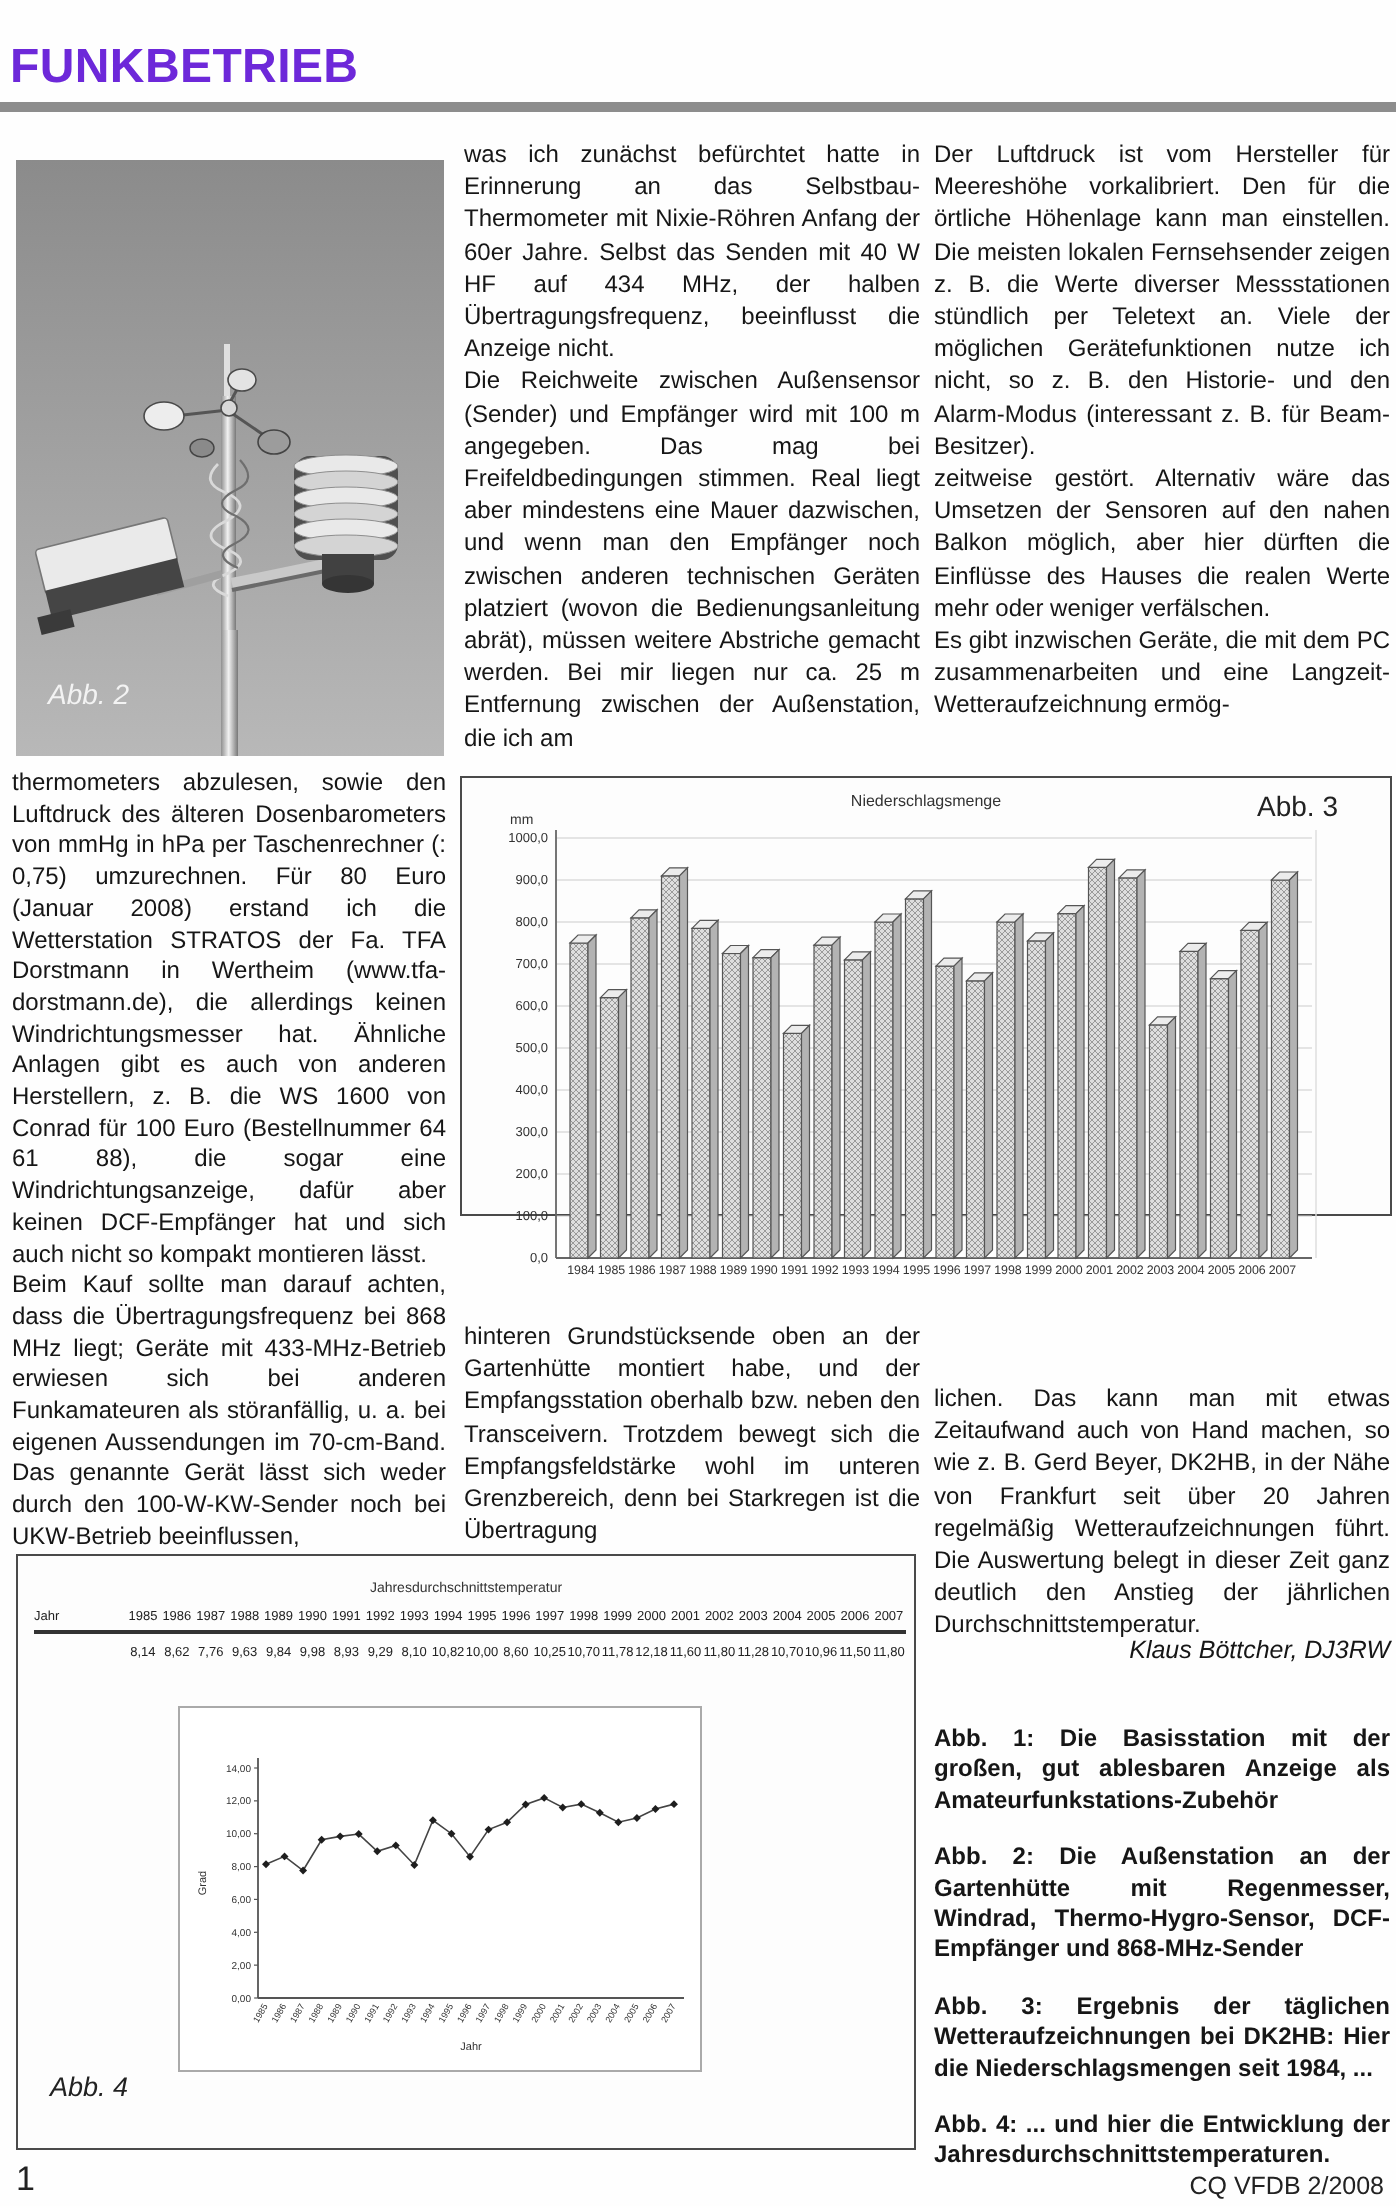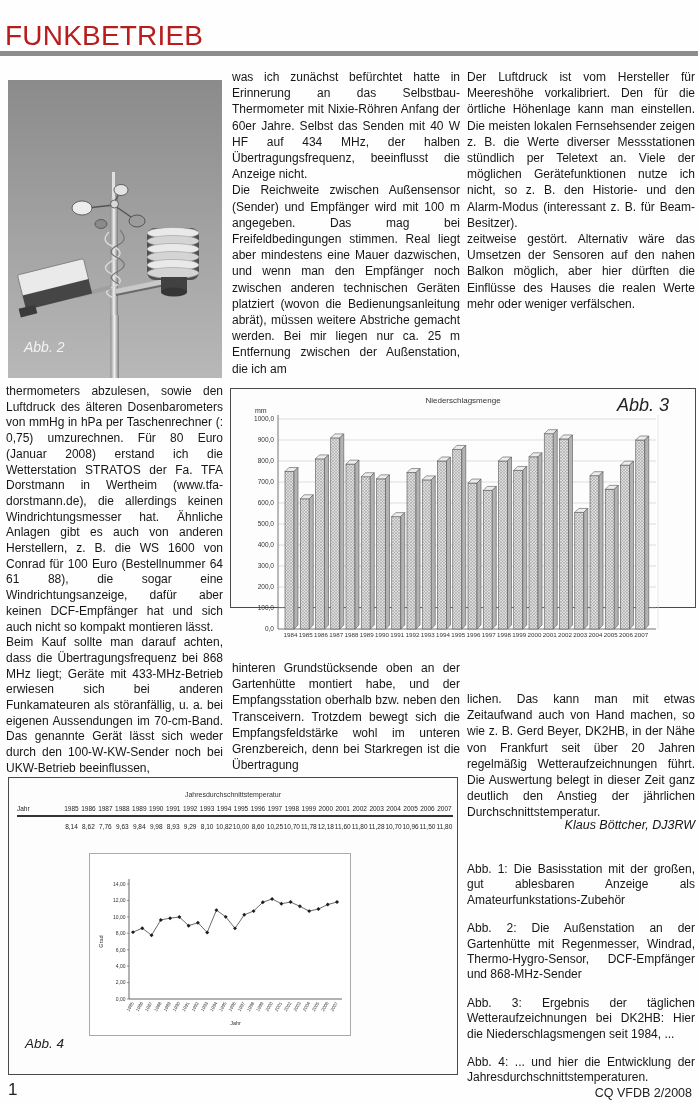--- a/index.html
+++ b/index.html
@@ -1,36 +1,36 @@
 <!DOCTYPE html>
 <html><head>
 <meta charset="utf-8">
 <style>
   * { margin:0; padding:0; box-sizing:border-box; }
   html,body { width:698px; height:1103px; }
   body { position:relative; background:#fefefe; font-family:"Liberation Sans",sans-serif; color:#161616; overflow:hidden; }
   .abs { position:absolute; }
-  .headline { left:5px; top:20px; font-size:28px; font-weight:normal; color:#b91c1c; letter-spacing:.2px; }
+  .headline { left:5px; top:20px; font-size:24px; font-weight:bold; color:#6d28d9; letter-spacing:.2px; }
   .rule { left:0; top:51px; width:698px; height:5px; background:#8d8d8d; }
   .photo { left:8px; top:80px; width:214px; height:298px; }
   .col { font-size:12px; line-height:16.2px; text-align:justify; }
   .col p { margin:0; }
   #col-left { left:6px; top:384px; width:217px; line-height:15.7px; }
   #col-mid-top { left:232px; top:69px; width:228px; }
   #col-right-top { left:467px; top:69px; width:228px; }
   #col-mid-bot { left:232px; top:660px; width:228px; }
   #col-right-bot { left:467px; top:691px; width:228px; }
   .author { left:467px; top:818px; width:228px; font-size:12.5px; font-style:italic; text-align:right; }
   .captions { left:467px; top:862px; width:228px; font-size:12px; line-height:15.4px; text-align:justify; }
-  .captions p { margin:0 0 13px 0; }
+  .captions p { margin:0 0 13px 0;font-weight:bold; }
   .fig3 { left:230px; top:388px; width:466px; height:220px; border:1px solid #4a4a4a; background:#fdfdfd; }
   .fig3 svg { position:absolute; left:0; top:0; }
   .fig3-title { position:absolute; left:0; top:7px; width:100%; text-align:center; font-size:8px; color:#333; }
   .fig3-unit { position:absolute; left:24px; top:18px; font-size:7px; color:#333; }
-  .fig3-label { position:absolute; right:26px; top:6px; font-size:18px; font-style:italic; color:#222; }
+  .fig3-label { position:absolute; right:26px; top:6px; font-size:14px; color:#222; }
   .fig4 { left:8px; top:777px; width:450px; height:298px; border:1px solid #4a4a4a; background:#fdfdfd; }
   .fig4-title { position:absolute; left:0; top:13px; width:100%; text-align:center; font-size:7px; color:#333; }
   .t4 { position:absolute; left:8px; top:27px; width:436px; font-size:6.5px; color:#222; }
   .t4-row { display:flex; align-items:flex-end; }
   .t4-head { width:46px; flex:none; text-align:left; }
   .t4-row .cell { flex:1; text-align:center; white-space:nowrap; }
   .t4-years { border-bottom:2px solid #333; padding-bottom:3px; }
   .t4-vals { margin-top:6px; }
   .chartbox { position:absolute; left:80px; top:75px; width:262px; height:183px; border:1px solid #aaa; background:#fff; }
   .fig4-label { position:absolute; left:16px; top:258px; font-size:13.5px; font-style:italic; color:#222; }
@@ -98,20 +98,21 @@
     <p>thermometers abzulesen, sowie den Luftdruck des älteren Dosenbarometers von mmHg in hPa per Taschenrechner (: 0,75) umzurechnen. Für 80 Euro (Januar 2008) erstand ich die Wetterstation STRATOS der Fa. TFA Dorstmann in Wertheim (www.tfa-dorstmann.de), die allerdings keinen Windrichtungsmesser hat. Ähnliche Anlagen gibt es auch von anderen Herstellern, z. B. die WS 1600 von Conrad für 100 Euro (Bestellnummer 64 61 88), die sogar eine Windrichtungsanzeige, dafür aber keinen DCF-Empfänger hat und sich auch nicht so kompakt montieren lässt.</p>
     <p>Beim Kauf sollte man darauf achten, dass die Übertragungsfrequenz bei 868 MHz liegt; Geräte mit 433-MHz-Betrieb erwiesen sich bei anderen Funkamateuren als störanfällig, u. a. bei eigenen Aussendungen im 70-cm-Band. Das genannte Gerät lässt sich weder durch den 100-W-KW-Sender noch bei UKW-Betrieb beeinflussen,</p>
   </div>
 <div id="col-mid-top" class="abs col">
     <p>was ich zunächst befürchtet hatte in Erinnerung an das Selbstbau-Thermometer mit Nixie-Röhren Anfang der 60er Jahre. Selbst das Senden mit 40 W HF auf 434 MHz, der halben Übertragungsfrequenz, beeinflusst die Anzeige nicht.</p>
     <p>Die Reichweite zwischen Außensensor (Sender) und Empfänger wird mit 100 m angegeben. Das mag bei Freifeldbedingungen stimmen. Real liegt aber mindestens eine Mauer dazwischen, und wenn man den Empfänger noch zwischen anderen technischen Geräten platziert (wovon die Bedienungsanleitung abrät), müssen weitere Abstriche gemacht werden. Bei mir liegen nur ca. 25 m Entfernung zwischen der Außenstation, die ich am</p>
   </div>
 <div id="col-right-top" class="abs col">
     <p>Der Luftdruck ist vom Hersteller für Meereshöhe vorkalibriert. Den für die örtliche Höhenlage kann man einstellen. Die meisten lokalen Fernsehsender zeigen z. B. die Werte diverser Messstationen stündlich per Teletext an. Viele der möglichen Gerätefunktionen nutze ich nicht, so z. B. den Historie- und den Alarm-Modus (interessant z. B. für Beam-Besitzer).</p>
     <p>zeitweise gestört. Alternativ wäre das Umsetzen der Sensoren auf den nahen Balkon möglich, aber hier dürften die Einflüsse des Hauses die realen Werte mehr oder weniger verfälschen.</p>
+    <p>Es gibt inzwischen Geräte, die mit dem PC zusammenarbeiten und eine Langzeit-Wetteraufzeichnung ermög-</p>
   </div>
 
 <div class="abs fig3">
   <svg viewBox="0 0 466 264" width="466" height="264">
     <defs>
       <pattern id="hatch" width="3" height="3" patternUnits="userSpaceOnUse">
         <rect width="3" height="3" fill="#dedede"></rect>
         <path d="M0,3 L3,0 M0,0 L3,3" stroke="#9a9a9a" stroke-width="0.5"></path>
       </pattern>
     </defs>

